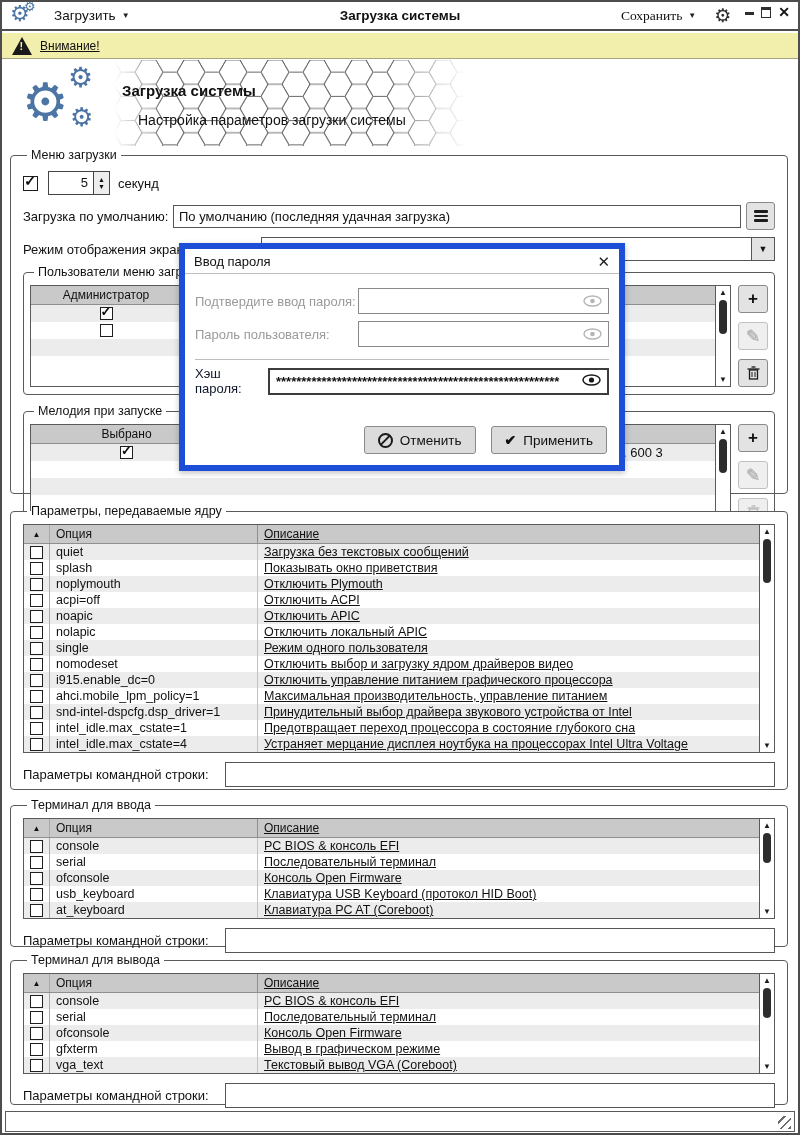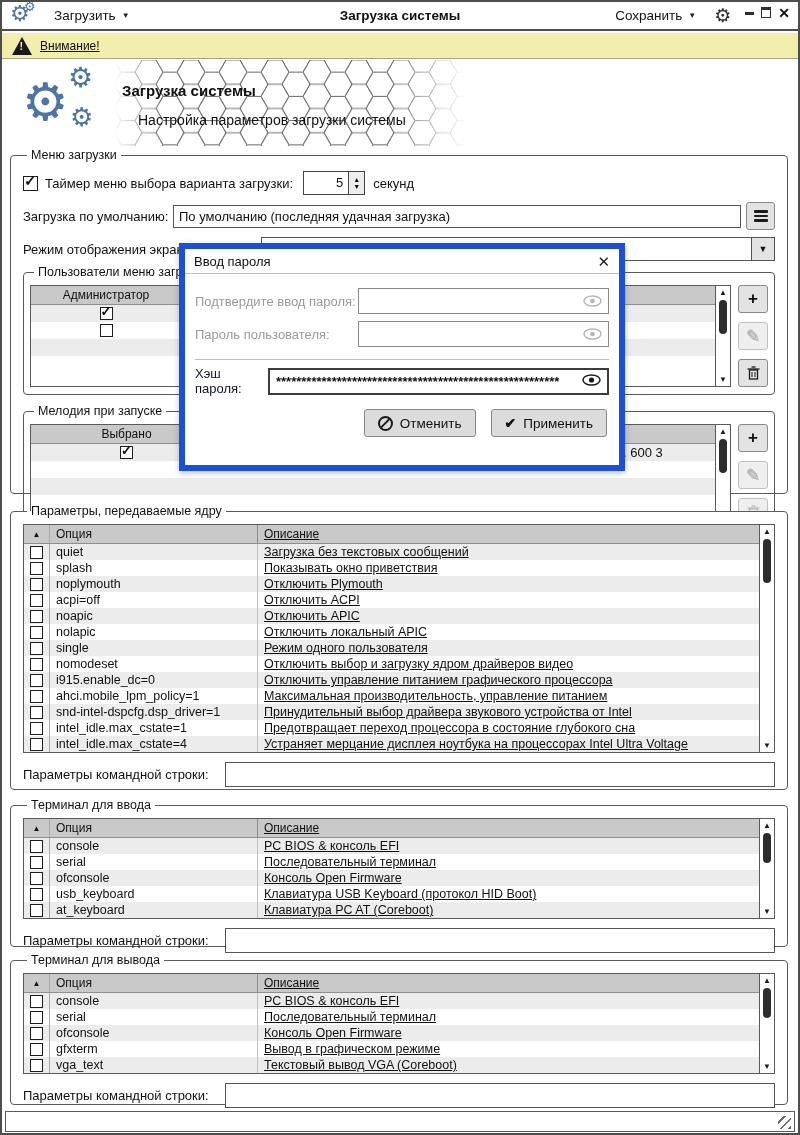--- a/index.html
+++ b/index.html
@@ -7,21 +7,21 @@
     box-sizing:border-box;font-family:"Liberation Sans",sans-serif;color:#111;overflow:hidden;}
   
   .toolbar{position:absolute;top:0;left:0;right:0;height:29px;border-bottom:2px solid #4d4d4d;
     display:flex;align-items:center;padding:0 8px;box-sizing:border-box;background:#fff;}
   .tb-logo{position:relative;width:30px;height:24px;margin-right:10px;}
   .tb-logo .g1{position:absolute;left:0;top:-1px;font-size:22px;color:#4c74a4;line-height:22px;}
   .tb-logo .g2{position:absolute;left:14px;top:-4px;font-size:13px;color:#4c74a4;line-height:13px;}
   .tb-btn{display:flex;align-items:center;gap:6px;font-size:13.5px;cursor:default;padding:2px 4px;}
   .caret{font-size:8px;color:#222;}
   .tb-title{position:absolute;left:0;right:0;text-align:center;font-size:13.5px;font-weight:bold;pointer-events:none;}
-  .tb-right{margin-left:auto;display:flex;align-items:center;gap:14px;z-index:2;}
+  .tb-right{margin-left:auto;display:flex;align-items:center;gap:14px;z-index:2;font-family:Liberation Serif, serif;}
   .tb-gear{font-size:19px;color:#2e2e2e;line-height:19px;}
   .winctl{display:flex;align-items:flex-start;gap:7px;margin-top:-6px;}
   .wc-min{width:9px;height:3px;background:#2e2e2e;margin-top:5px;}
   .wc-max{width:8px;height:7px;border:1.5px solid #2e2e2e;border-top:3px solid #2e2e2e;}
   .wc-close{font-size:14px;font-weight:bold;line-height:12px;}
   
   .warnbar{position:absolute;top:31px;left:0;right:0;height:26px;background:#f2eeab;
     border-bottom:1px solid #a9a584;display:flex;align-items:center;gap:8px;padding:0 10px;box-sizing:border-box;}
   .warn-tri{width:0;height:0;border-left:10px solid transparent;border-right:10px solid transparent;
     border-bottom:18px solid #1a1a1a;position:relative;}
@@ -113,21 +113,21 @@
   .frow .flbl{width:163px;font-size:13px;color:#9a9a9a;flex:none;}
   .pwbox{flex:1;height:26px;border:1.5px solid #8a8a8a;display:flex;align-items:center;
     padding:0 6px;box-sizing:border-box;background:#fff;}
   .pwbox .eyewrap{margin-left:auto;display:flex;}
   .mdivider{border-top:1px solid #bdbdbd;margin:12px 0 6px;}
   .hashrow{display:flex;align-items:center;margin-top:4px;}
   .hashrow .flbl2{font-size:13px;color:#0f172a;width:73px;flex:none;}
   .hashbox{flex:1;height:27px;border:2px solid #3c3c3c;display:flex;align-items:center;
     padding:0 6px;box-sizing:border-box;}
   .stars{font-size:13px;font-weight:bold;letter-spacing:0px;white-space:nowrap;overflow:hidden;flex:1;}
-  .mbtns{display:flex;justify-content:flex-end;gap:15px;margin-top:13px;padding-right:2px;}
+  .mbtns{display:flex;justify-content:flex-end;gap:15px;margin-top:30px;padding-right:2px;}
   .dlgbtn{height:26px;padding:0 13px;background:#dcdcdc;border:1px solid #8a8a8a;border-radius:3px;
     font-size:13.5px;display:flex;align-items:center;gap:7px;color:#111;}
   .nosign{width:11px;height:11px;border:2px solid #1a1a1a;border-radius:50%;position:relative;flex:none;}
   .nosign::after{content:"";position:absolute;left:-1px;top:4.2px;width:13px;height:2px;background:#1a1a1a;
     transform:rotate(-45deg);}
   .chk{font-size:14px;font-weight:bold;}
 </style>
 </head>
 <body>
 
@@ -182,21 +182,20 @@
     </div>
     <div class="ph-title">Загрузка системы</div>
     <div class="ph-sub">Настройка параметров загрузки системы</div>
   </div>
 
   <fieldset class="fs" style="top:146px;height:346px;">
     <legend>Меню загрузки</legend>
 
     <div class="menurow">
       <span class="cb on"></span>
-      <span style="margin-left:7px;">Таймер меню выбора варианта загрузки:</span>
       <span class="spin">
         <span class="num">5</span>
         <span class="arr">▲<br>▼</span>
       </span>
       <span>секунд</span>
     </div>
 
     <div class="menurow">
       <span style="width:150px;flex:none;">Загрузка по умолчанию:</span>
       <input class="txt" value="По умолчанию (последняя удачная загрузка)" style="">

